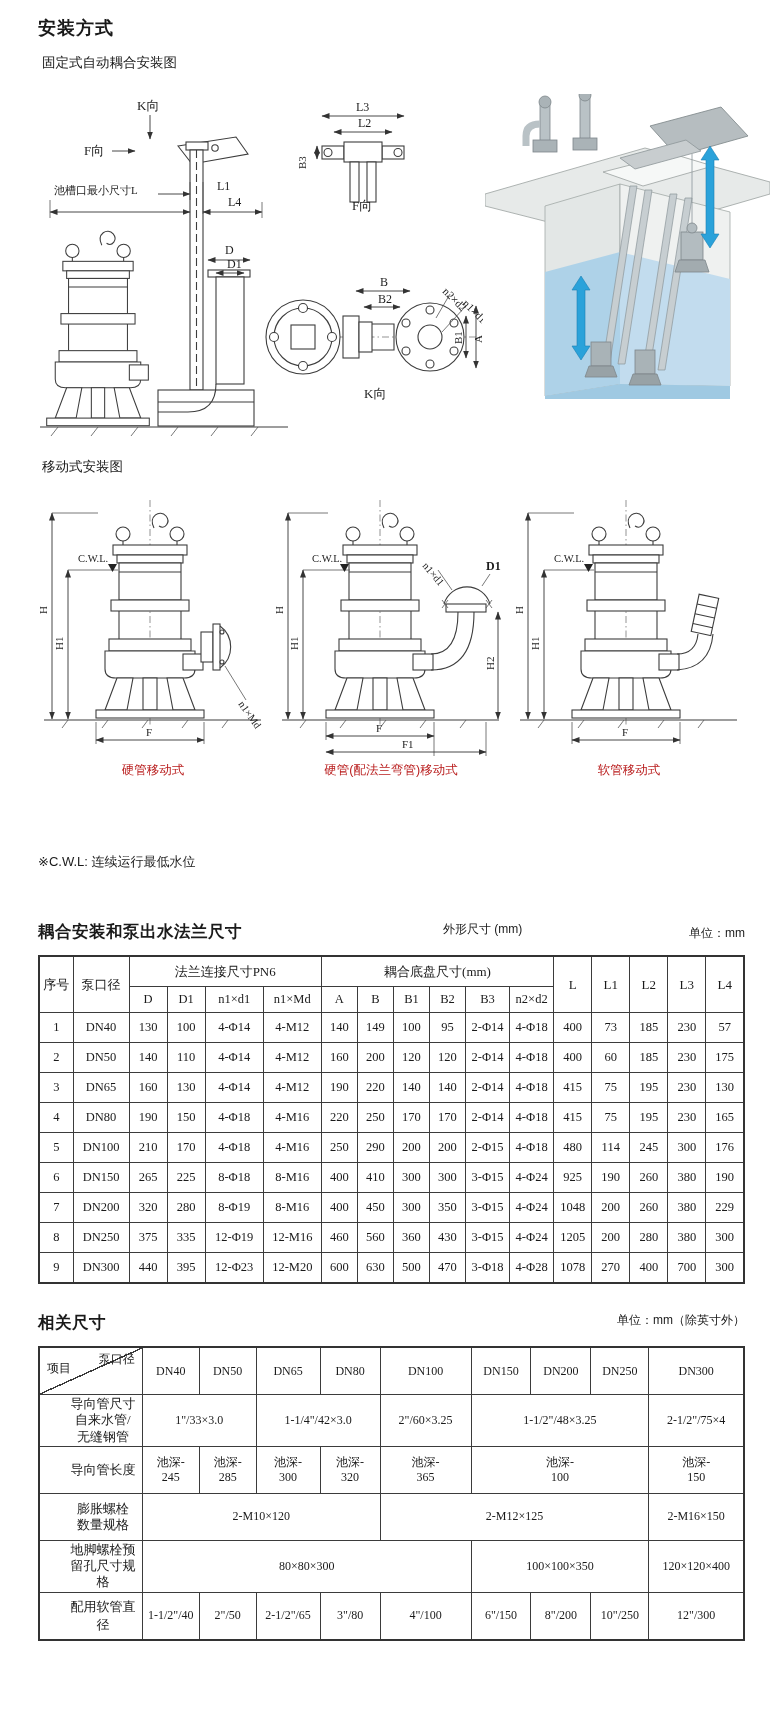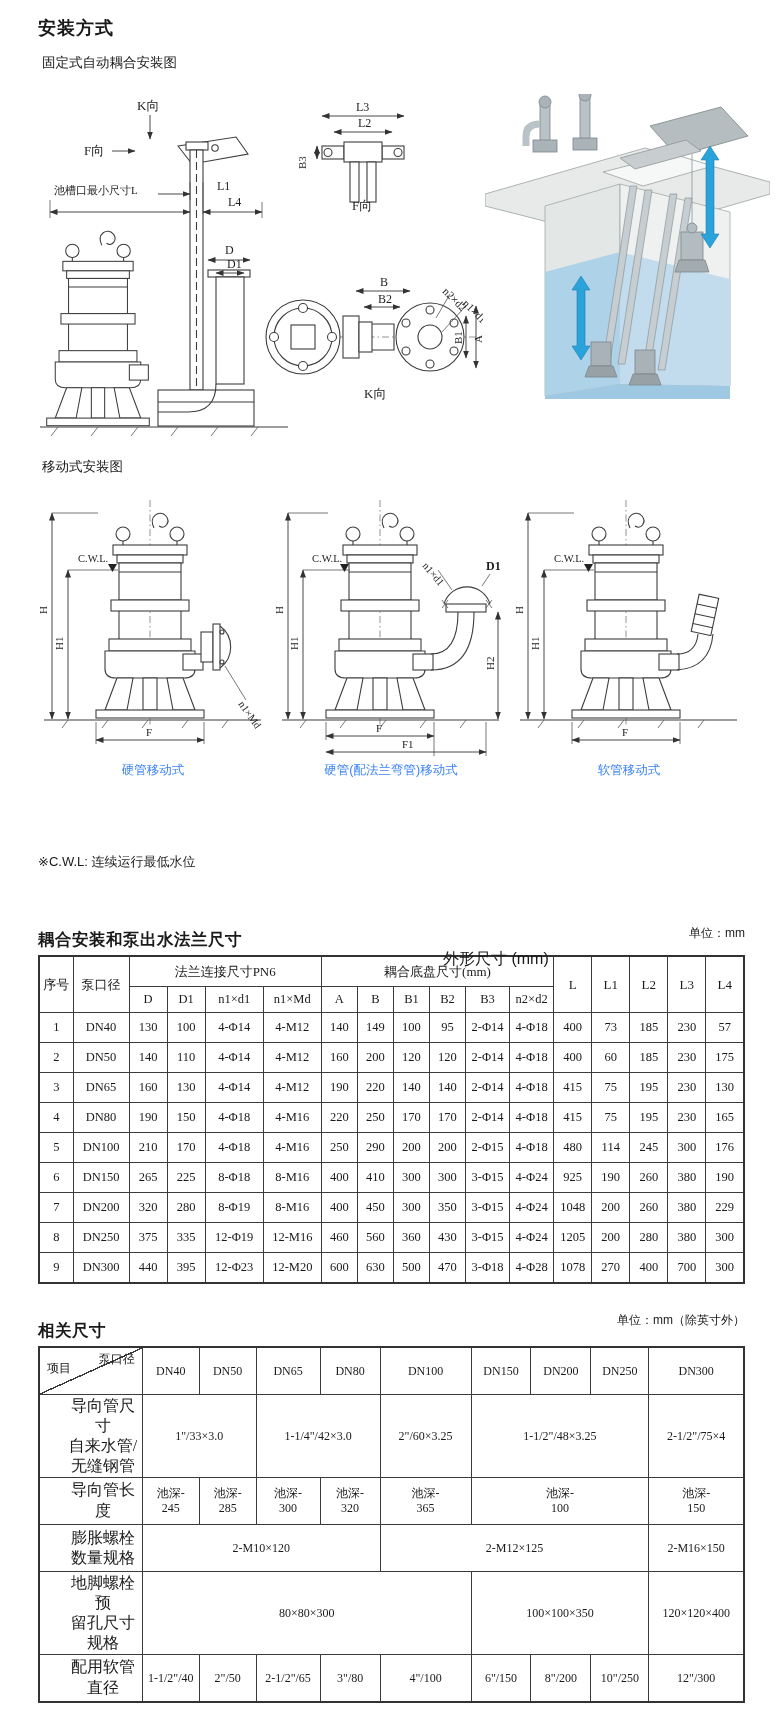--- a/index.html
+++ b/index.html
@@ -8,41 +8,41 @@
     font-family:"Liberation Sans","DejaVu Sans",sans-serif; color:#1a1a1a;
     overflow:hidden; box-sizing:border-box; padding:16px 35px 0 38px;
   }
   .h-main { font-size:18px; font-weight:bold; letter-spacing:1px; margin:0; }
   .h-sub  { font-size:13.5px; margin:14px 0 0 4px; }
   .diagram-block { position:relative; height:360px; margin-top:22px; }
   .tech-svg { position:absolute; left:0; top:0; }
   .illus-svg { position:absolute; left:447px; top:0; }
   .mobile-row { display:flex; gap:8px; margin-top:6px; }
   .mobile-fig { margin:0; width:230px; text-align:center; }
-  .mobile-fig figcaption { font-size:12.5px; margin-top:2px; color:#3b82f6; }
+  .mobile-fig figcaption { font-size:12.5px; margin-top:2px; color:#b91c1c; }
   .cwl-note { font-size:13px; margin-top:74px; }
   .sec-head { position:relative; height:38px; }
   .sec-head.first { margin-top:46px; }
   .sec-head.second { margin-top:24px; height:34px; }
-  .sec-title { position:absolute; left:0; top:12px; font-size:16.5px; font-weight:bold; letter-spacing:0.5px; }
-  .dim-note { position:absolute; left:405px; top:32px; font-size:16px; }
+  .sec-title { position:absolute; left:0; top:4px; font-size:16.5px; font-weight:bold; letter-spacing:0.5px; }
+  .dim-note { position:absolute; left:405px; top:4px; font-size:12px; }
   .unit-note { position:absolute; right:0; bottom:13px; font-size:12px; }
   table { border-collapse:collapse; table-layout:fixed; width:707px;
           font-family:"Liberation Serif","DejaVu Serif",serif; }
   .t1 th, .t1 td, .t2 td {
     border:1px solid #3b3b3b; text-align:center; vertical-align:middle;
     padding:1px 0; font-weight:normal; overflow:hidden;
   }
   .t1 { border:2px solid #333; }
   .t2 { border:2px solid #333; margin-top:4px; }
   .t1 thead tr:first-child th { height:27px; font-size:13px;text-align:center; }
   .t1 thead tr:last-child  th { height:23px; font-size:12.5px; }
   .t1 tbody td { height:27px; font-size:12.5px; }
   .t2 td { font-size:12px; height:44px; }
-  .t2 .lbl { font-size:16px;padding-left:24px; }
+  .t2 .lbl { font-size:13px;padding-left:24px; }
   .pre { white-space:pre-line; line-height:1.25; }
   .diag {
     position:relative; height:50px;
     background:linear-gradient(to bottom right, transparent calc(50% - 0.7px),
       #3b3b3b calc(50% - 0.7px), #3b3b3b calc(50% + 0.7px), transparent calc(50% + 0.7px));
   }
   .diag-top { position:absolute; top:3px; right:7px; font-size:12px; }
   .diag-bottom { position:absolute; bottom:17px; left:7px; font-size:12px; }
   .tbl-note { font-size:12.5px; margin-top:7px; font-family:"Liberation Sans",sans-serif; }
   svg text { font-family:"Liberation Serif","DejaVu Serif",serif; fill:#1d1d1d; }

